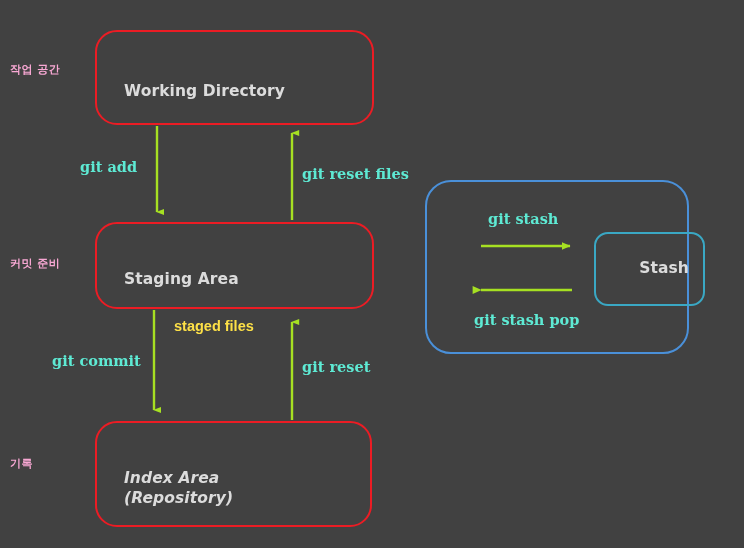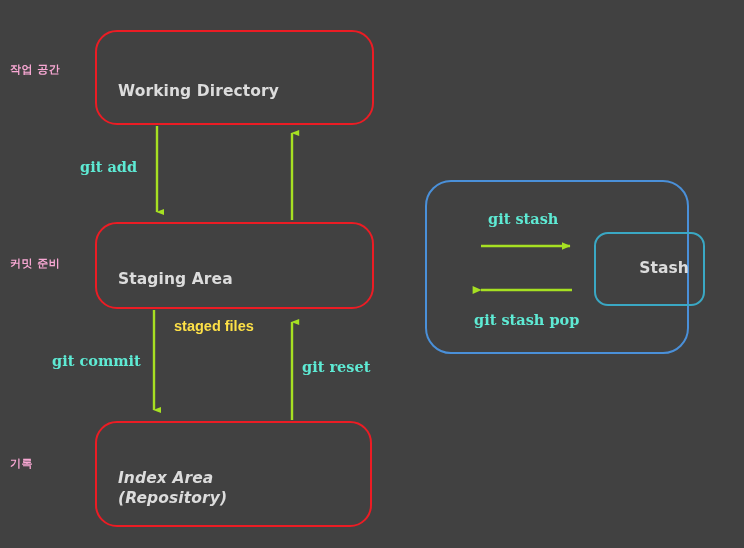--- a/index.html
+++ b/index.html
@@ -43,21 +43,21 @@
   }
   .node-label {
     color: #DCDCDC;
     font-size: 15.5px;
     font-weight: bold;
     line-height: 1.25;
     white-space: pre-line;
     letter-spacing: 0.1px;
   }
   .node-label.pad-left {
-    padding-left: 21px;
+    padding-left: 27px;
     margin-top: 29px;
   }
   .node-label.right {
     margin-left: auto;
     padding-right: 14px;
     text-align: right;
   }
   .kr-label {
     position: absolute;
     color: #f9a8d4;
@@ -135,20 +135,21 @@
   </div>
 
   <div class="node-box node-blue-outer" style="left:425px; top:180px; width:264px; height:174px;">
 
     <div class="node-box node-blue-inner" style="left:167px; top:50px; width:111px; height:74px;">
       <span class="node-label right">Stash</span>
     </div>
   </div>
 
   <div class="cmd-label" style="left:80px; top:158px;">git add</div>
+  <div class="cmd-label" style="left:302px; top:165px;">git reset files</div>
   <div class="cmd-label" style="left:52px; top:352px;">git commit</div>
   <div class="cmd-label" style="left:302px; top:358px;">git reset</div>
   <div class="cmd-label" style="left:488px; top:210px;">git stash</div>
   <div class="cmd-label" style="left:474px; top:311px;">git stash pop</div>
 
   <div class="flow-label" style="left:174px; top:318px;">staged files</div>
 
 </div>
 
 </body></html>

